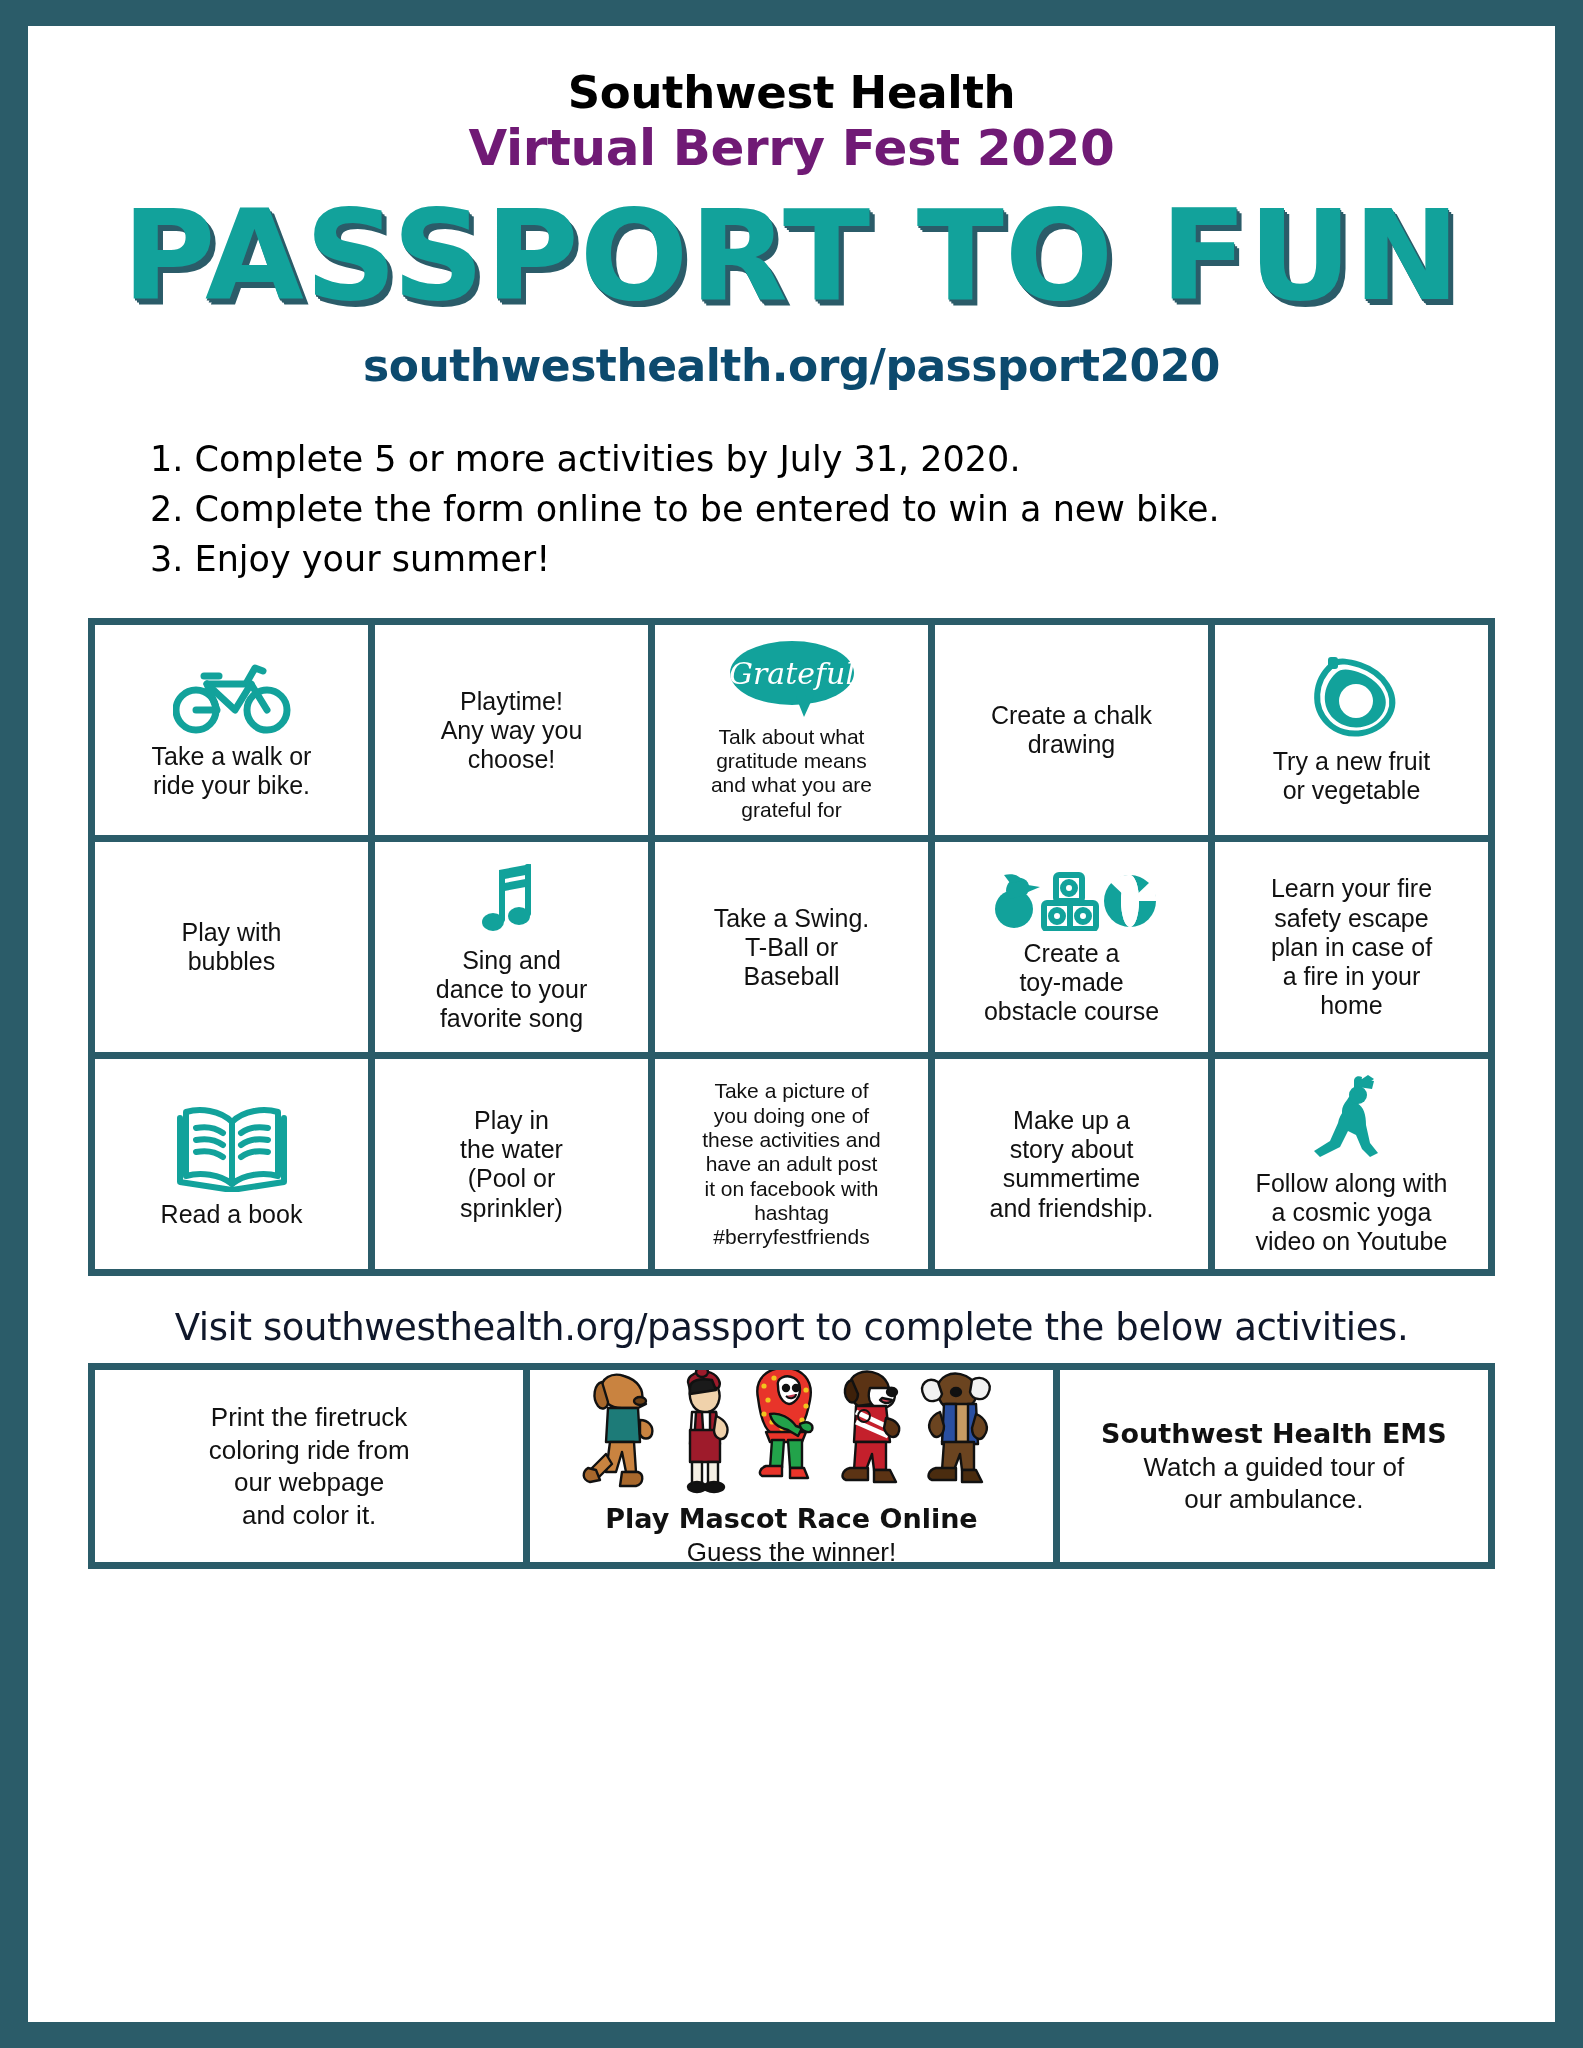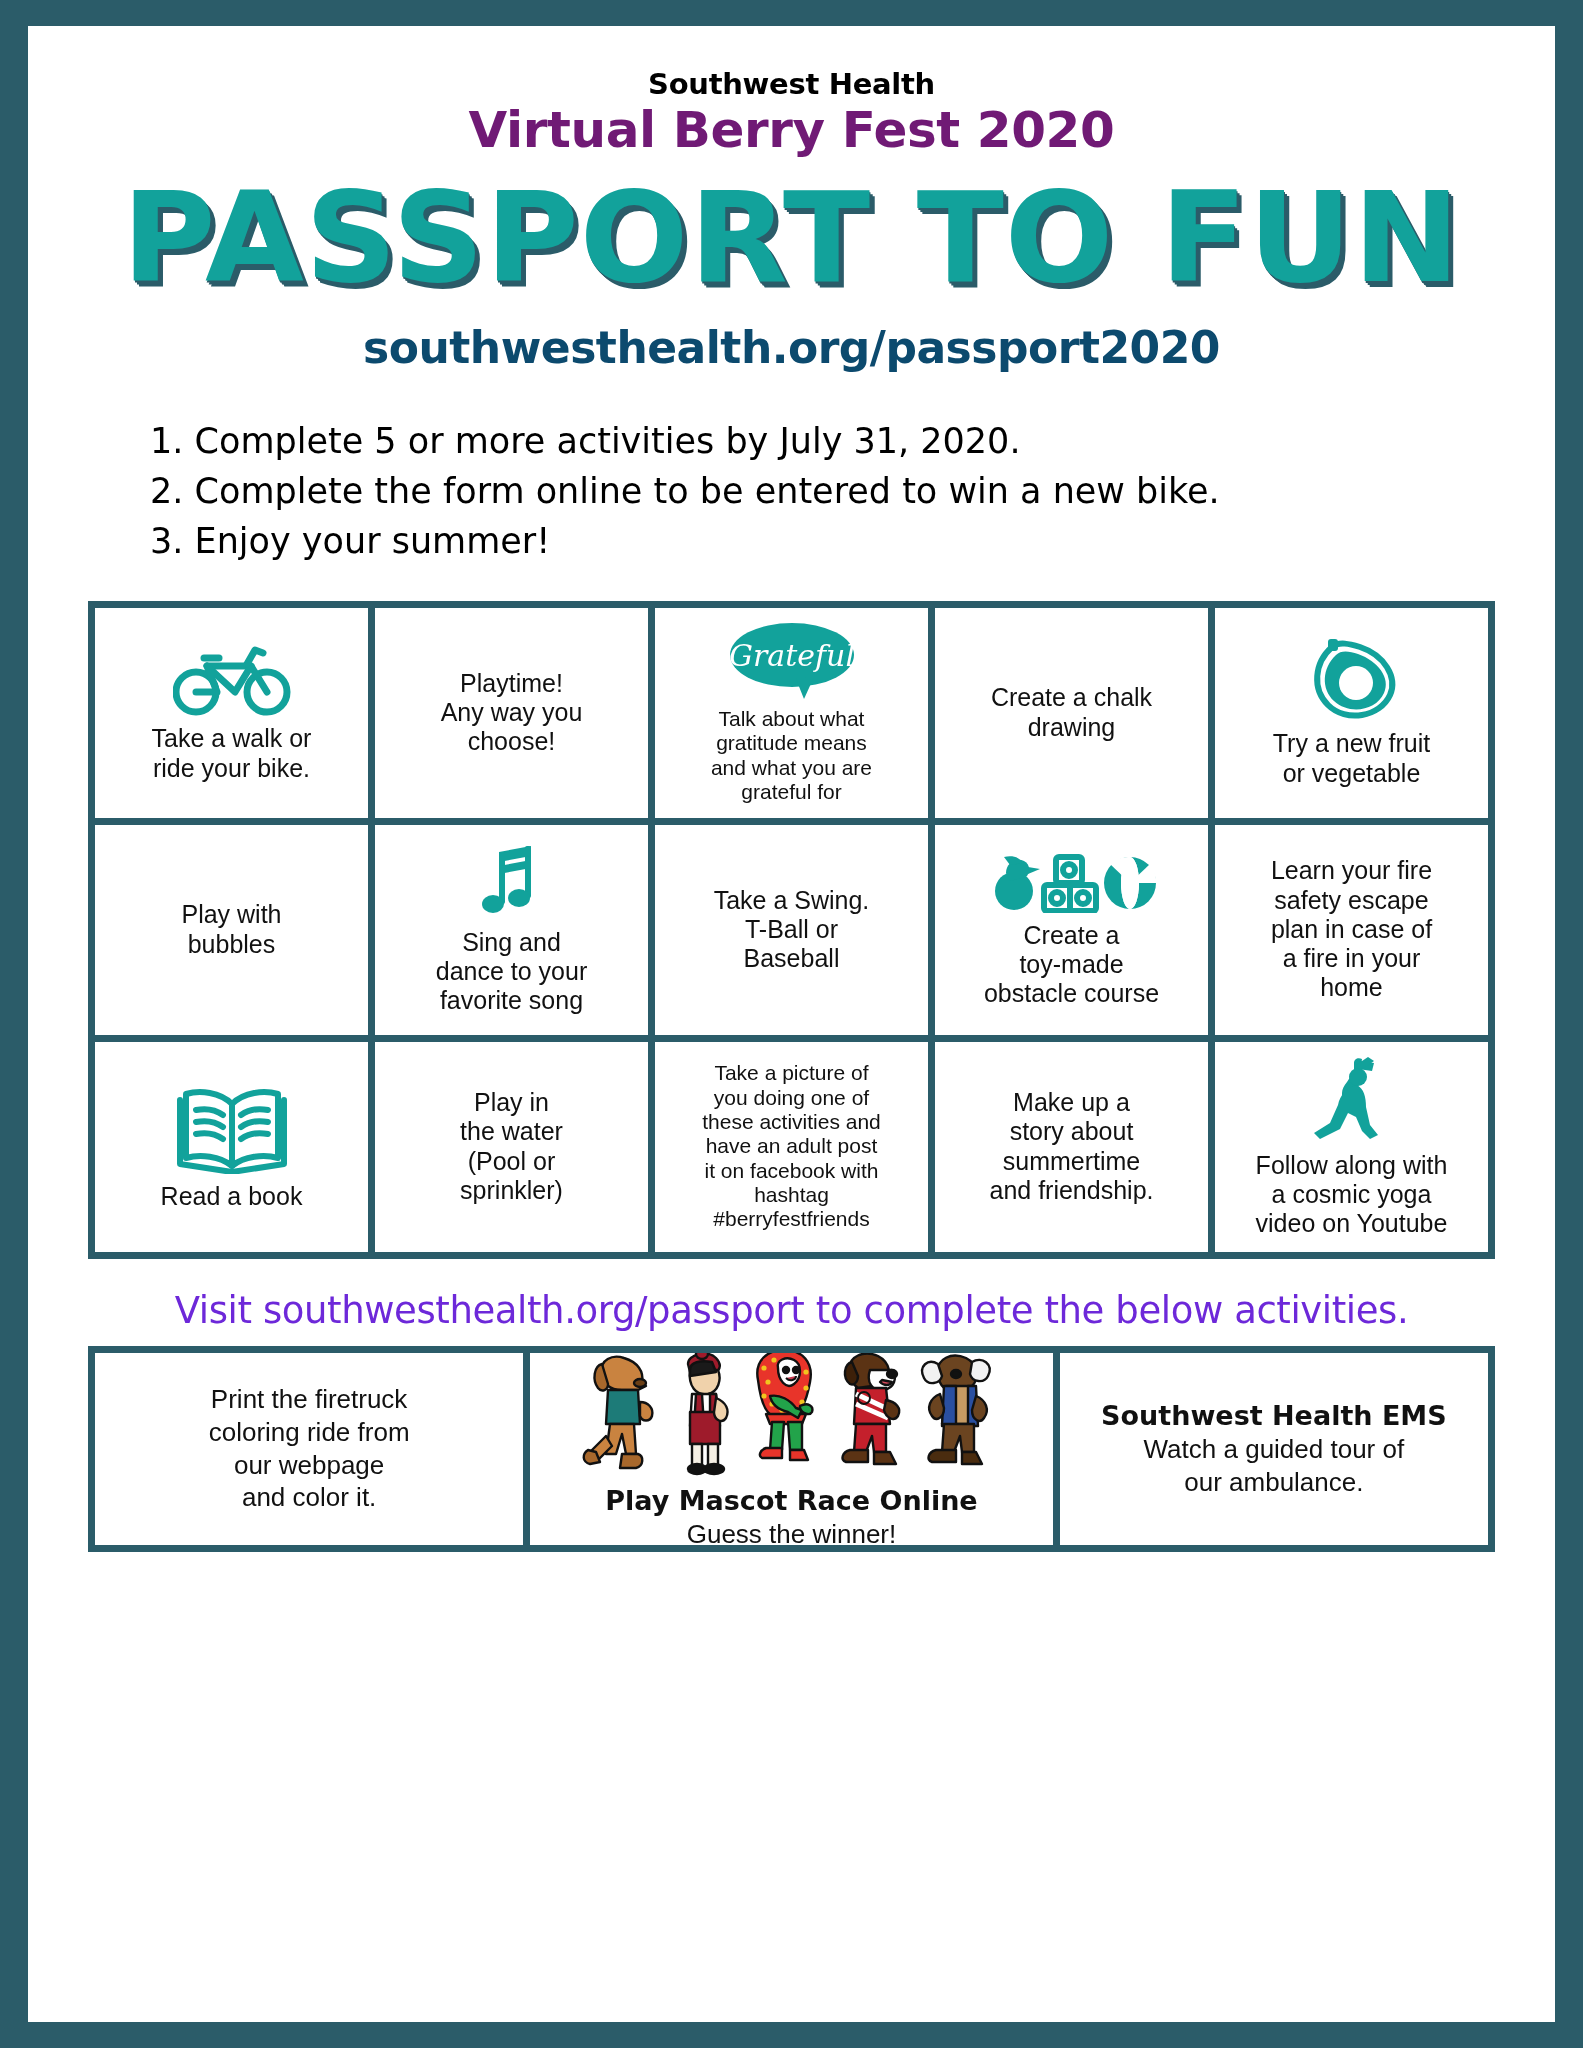--- a/index.html
+++ b/index.html
@@ -30,21 +30,21 @@
     padding: 42px 60px 30px 60px;
     display: flex;
     flex-direction: column;
   }
 
   
   .hdr { text-align: center; }
   .hdr-line1 {
     font-family: "DejaVu Sans", sans-serif;
     font-weight: bold;
-    font-size: 29px;
+    font-size: 45px;
     letter-spacing: -0.3px;
     color: #000;
     line-height: 1.12;
   }
   .hdr-line2 {
     font-family: "DejaVu Sans", sans-serif;
     font-weight: bold;
     font-size: 50px;
     letter-spacing: -0.4px;
     color: #701a75;
@@ -118,21 +118,21 @@
     line-height: 1.17;
   }
   .cell.small .label { font-size: 21px; line-height: 1.16; }
   .icon { display: block; margin-bottom: 4px; text-align: center; }
 
   
   .visit {
     text-align: center;
     font-family: "DejaVu Sans", sans-serif;
     font-size: 37px;
-    color: #6d28d9;
+    color: #0f172a;
     margin: 30px 0 14px 0;
     letter-spacing: -0.4px;
   }
 
   
   .bot-wrap {
     background: #2b5c69;
     padding: 7px;
     box-sizing: border-box;
   }

